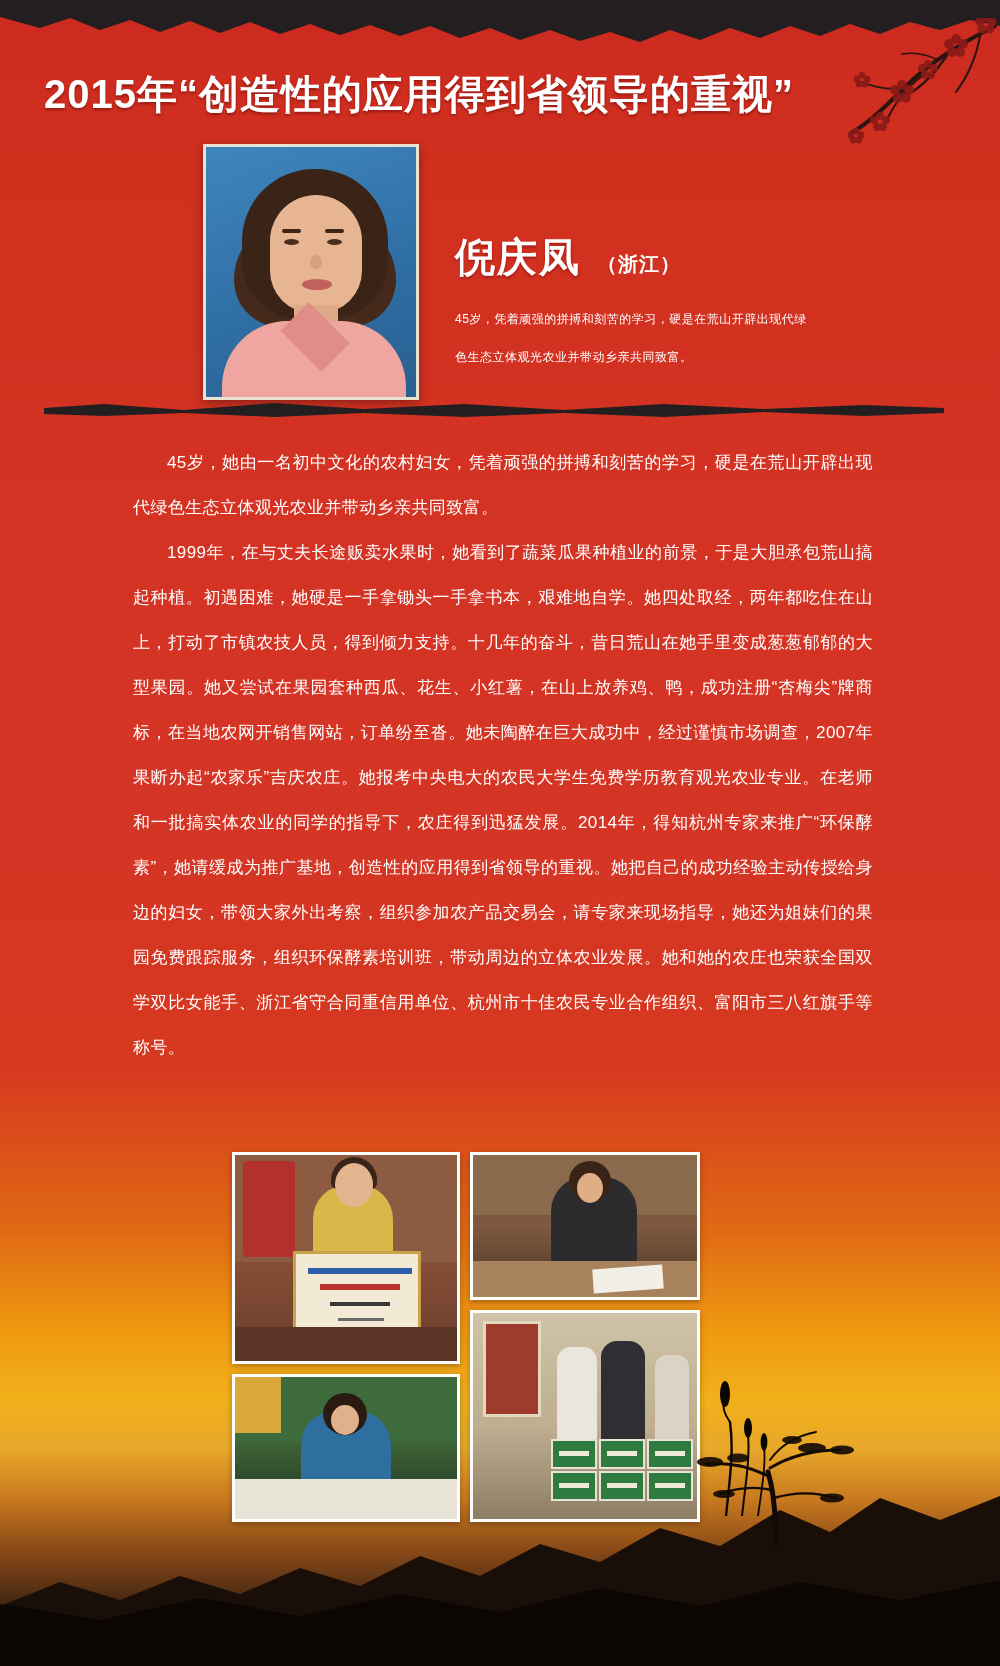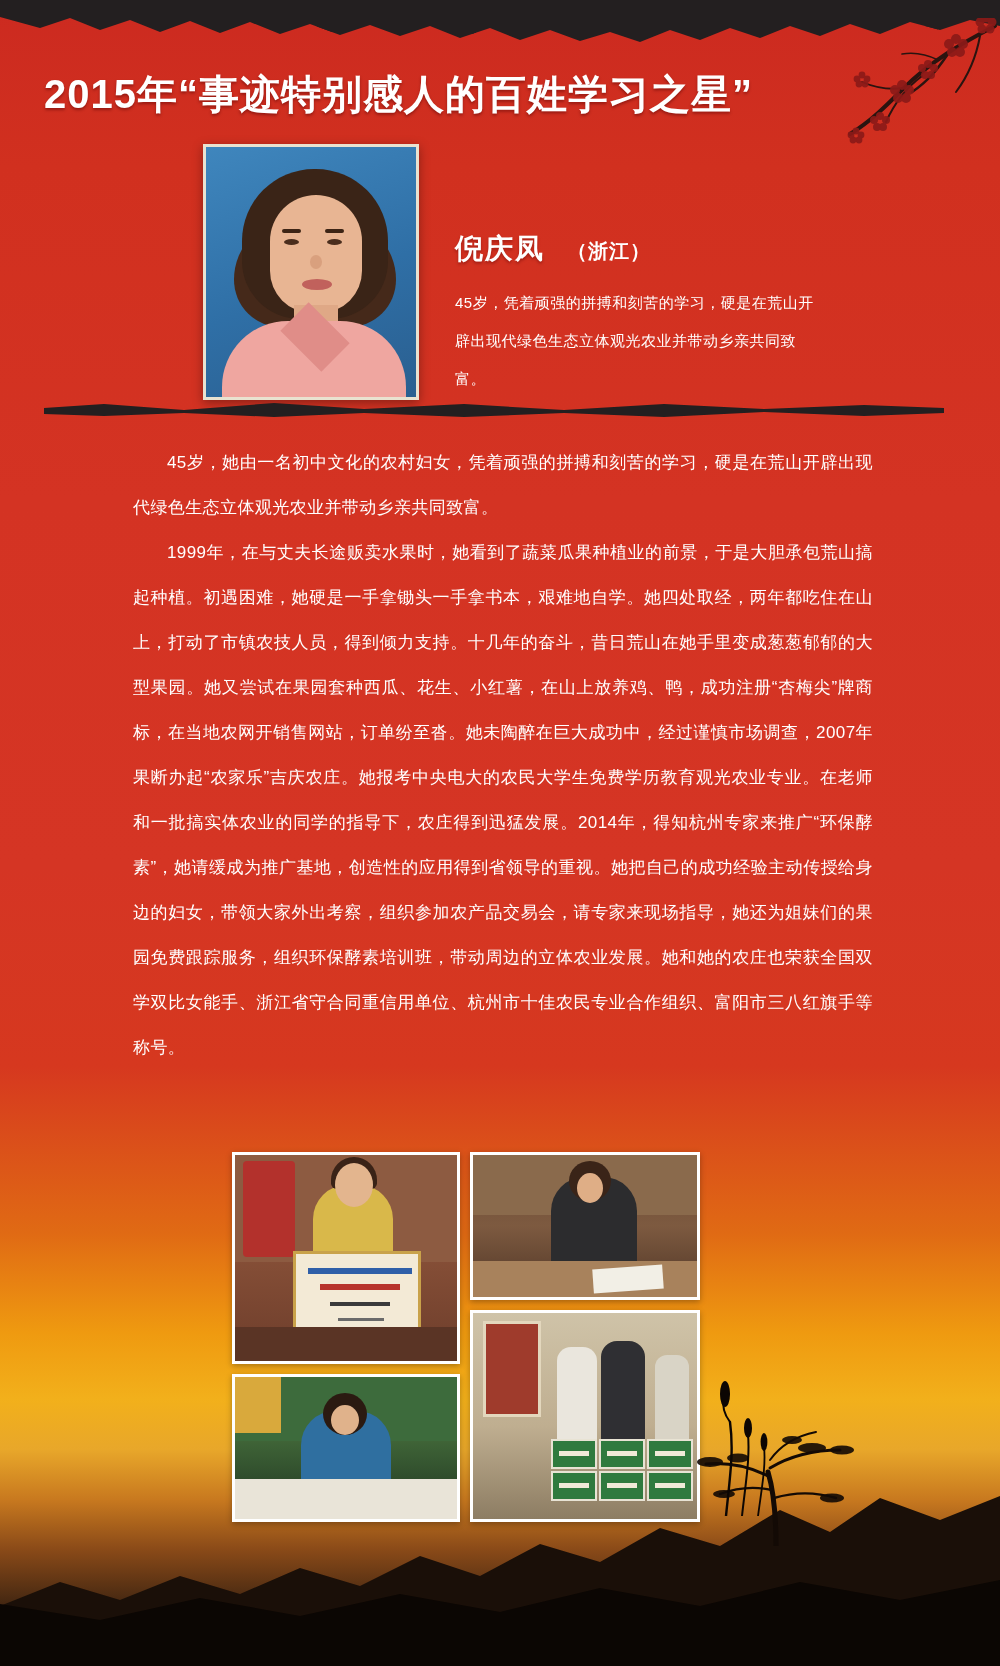--- a/index.html
+++ b/index.html
@@ -181,38 +181,38 @@
   
   .name-row {
     position: absolute;
     top: 230px; left: 455px;
     height: 40px;
     display: flex;
     align-items: baseline;
   }
   .name-main {
     color: #ffffff;
-    font-size: 28px;
+    font-size: 40px;
     font-weight: bold;
     letter-spacing: 2px;
     text-shadow: 0 2px 3px rgba(90,0,0,.4);
   }
   .name-prov {
     color: #ffffff;
     font-size: 20px;
     font-weight: bold;
-    margin-left: 22px;
+    margin-left: 16px;
     letter-spacing: 1px;
   }
   .lede {
     position: absolute;
-    top: 284px; left: 455px;
+    top: 300px; left: 455px;
     width: 360px;
     color: #ffffff;
-    font-size: 15px;
+    font-size: 12px;
     line-height: 38px;
     letter-spacing: .5px;
   }
 
   
   .ink-divider {
     position: absolute;
     left: 44px; top: 402px;
     width: 900px; height: 16px;
     background: #231f20;
@@ -387,21 +387,21 @@
       <g transform="translate(172,62)">
           <circle r="3.4" cx="0" cy="-5"></circle>
           <circle r="3.4" cx="5" cy="-1"></circle>
           <circle r="3.4" cx="3" cy="4"></circle>
           <circle r="3.4" cx="-3" cy="4"></circle>
           <circle r="3.4" cx="-5" cy="-1"></circle>
         </g>
     </g>
   </svg>
 
-  <div class="headline">2015年“事迹特别感人的百姓学习之星”</div>
+  <div class="headline">2015年“创造性的应用得到省领导的重视”</div>
 
   <div class="portrait-frame">
     <div class="portrait-bg"></div>
     <div class="p-hair2"></div>
     <div class="p-hair"></div>
     <div class="p-face"></div>
     <div class="p-brow l"></div>
     <div class="p-brow r"></div>
     <div class="p-eye l"></div>
     <div class="p-eye r"></div>

